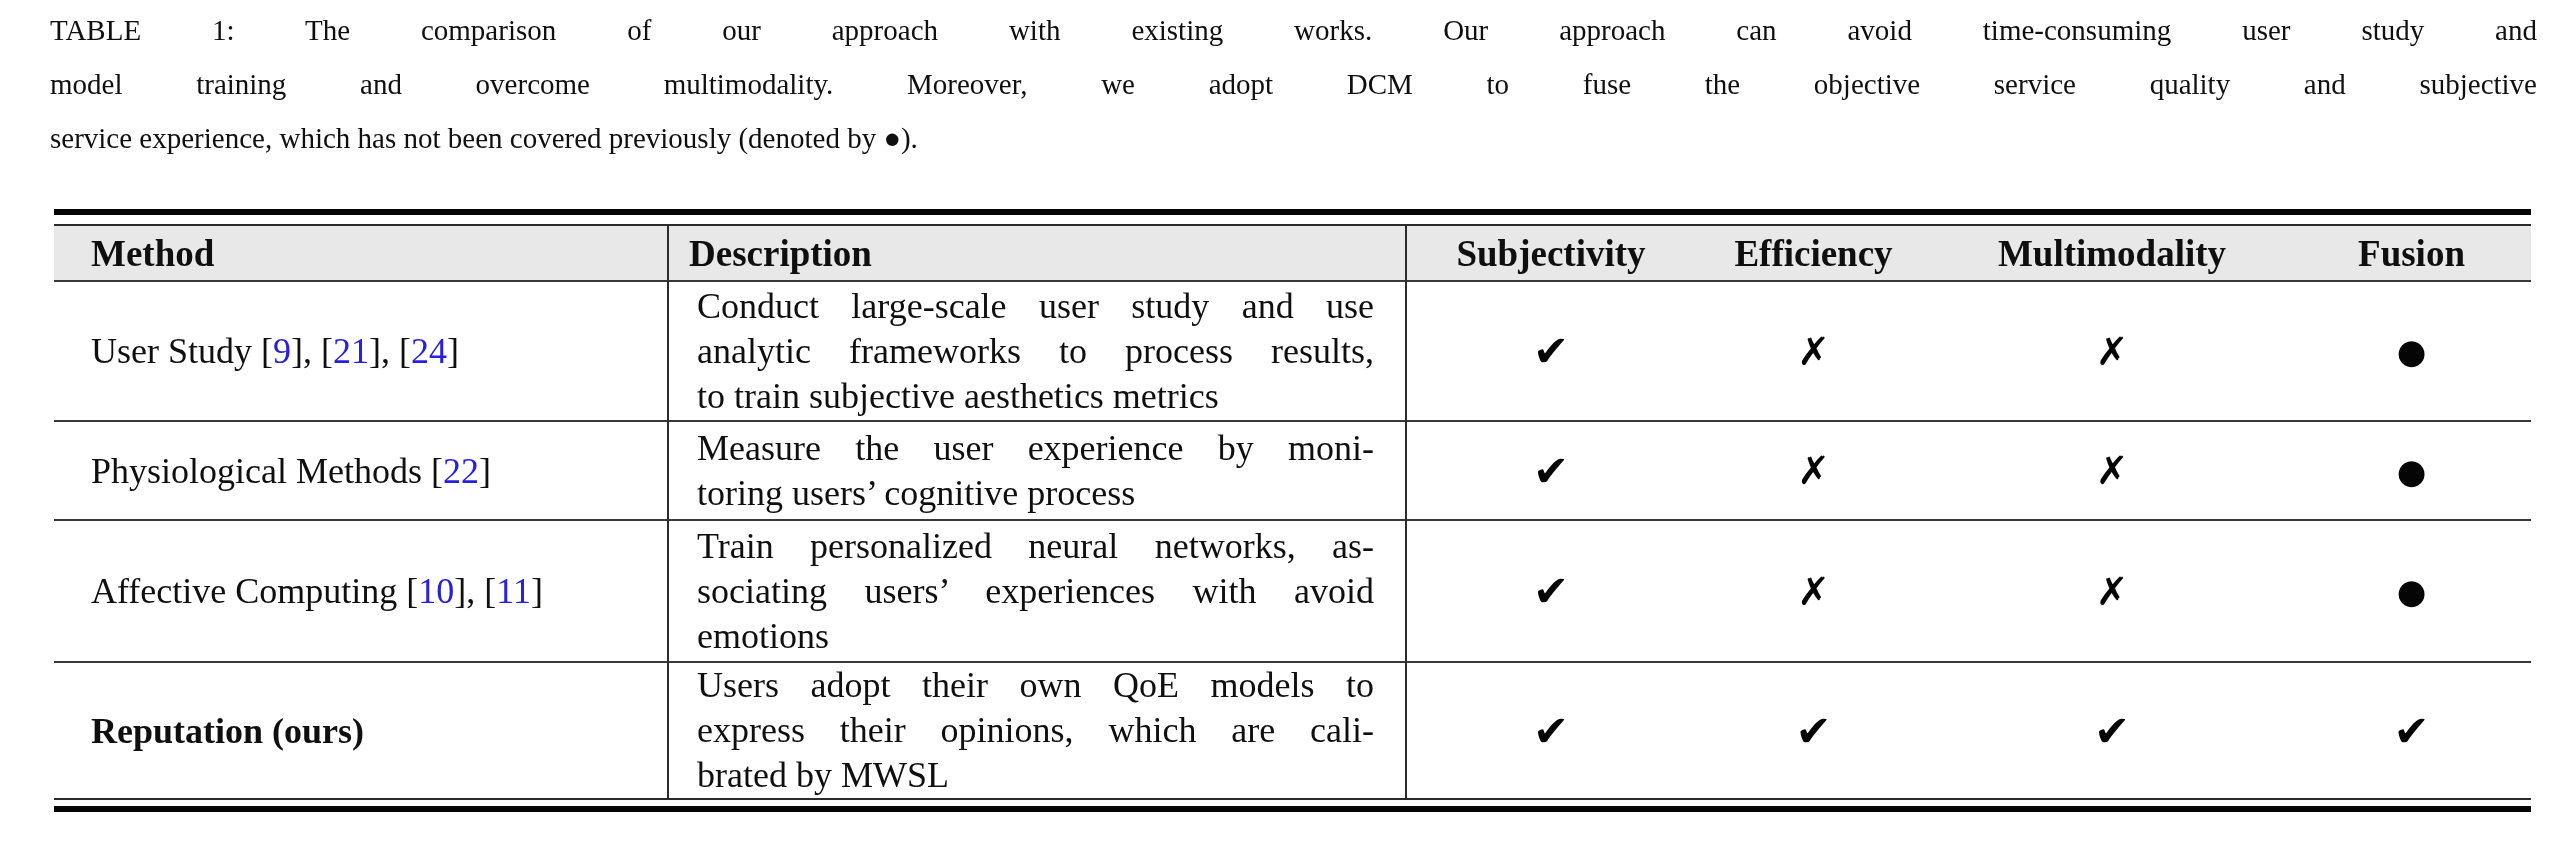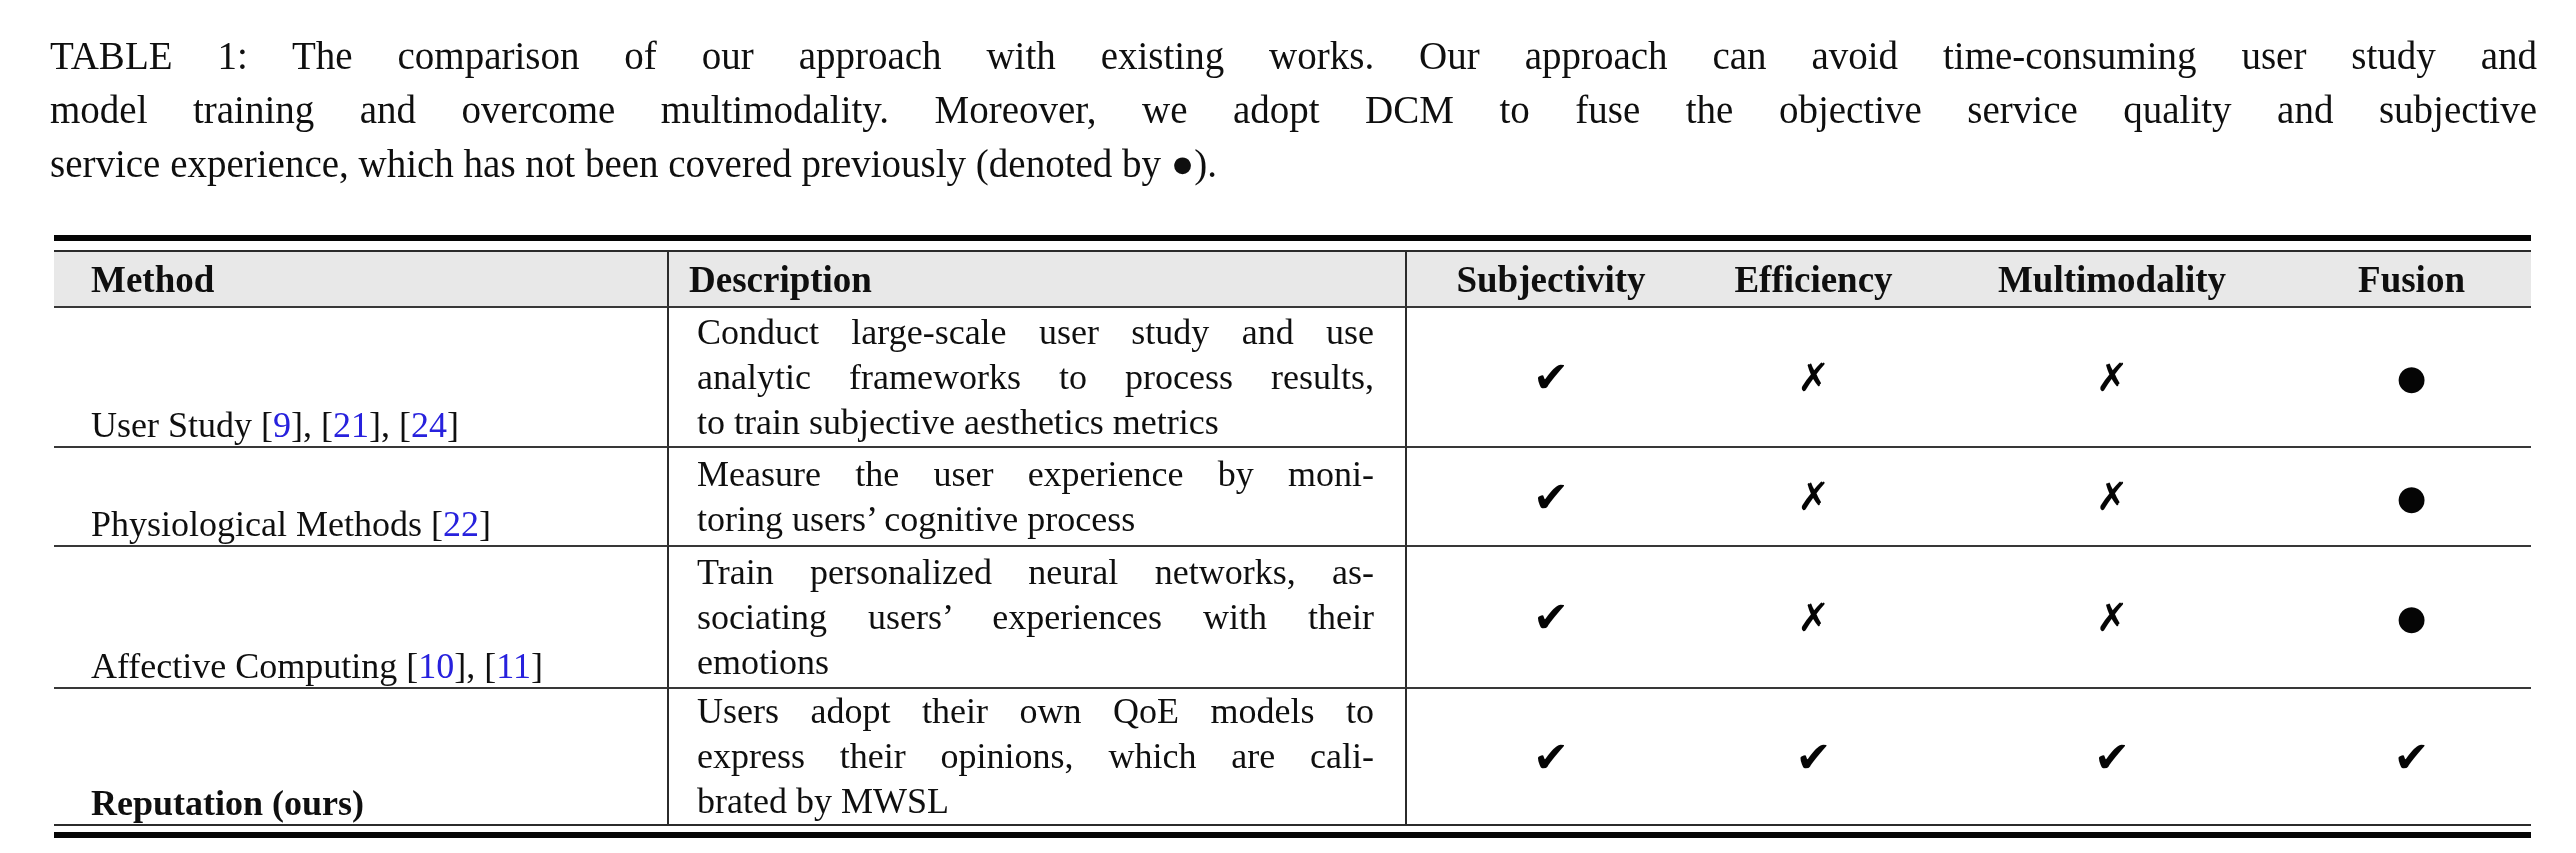--- a/index.html
+++ b/index.html
@@ -7,23 +7,23 @@
     position: relative;
     width: 2576px;
     height: 853px;
     background: #ffffff;
     overflow: hidden;
     font-family: "Liberation Serif", "DejaVu Serif", serif;
     color: #0f0f0f;
   }
   
   .caption {
-    margin: 29px 0 0 50px;
+    margin: 3px 0 0 50px;
     width: 2487px;
-    font-size: 39px;
+    font-size: 29px;
     line-height: 54px;
   }
   .cap-line { text-align: justify; text-align-last: justify; }
   .cap-line:last-child { text-align-last: left; }
 
   
   .tablewrap { margin: 44px 0 0 54px; width: 2477px; }
   .thick-rule { height: 6px; background: #050505; width: 100%; }
   .thick-rule.top { margin-bottom: 9.4px; }
   .thick-rule.bottom { margin-top: 5.4px; }
@@ -47,21 +47,21 @@
     justify-content: center;
   }
   .h-method, .h-desc { justify-content: flex-start; }
   .h-method { padding-left: 37px; }
   .h-desc { padding-left: 20px; }
   .coldiv { border-right: 2px solid #2b2b2b; }
   .sep { border-top: 2px solid #383838; }
 
   .c-method {
     display: flex;
-    align-items: flex-end;
+    align-items: center;
     padding-left: 37px;
   }
   .mname.b { font-weight: bold; }
   .cite { color: var(--cite, #2721dd); }
 
   .c-desc {
     display: flex;
     flex-direction: column;
     justify-content: center;
     padding: 0 31px 0 28px;
@@ -118,21 +118,21 @@
           <div class="dline">Measure the user experience by moni-</div>
           <div class="dline">toring users’ cognitive process</div>
         </div>
         <div class="cell c-mark sep mark-check">✔</div>
         <div class="cell c-mark sep mark-cross">✗</div>
         <div class="cell c-mark sep mark-cross">✗</div>
         <div class="cell c-mark sep mark-dot">●</div>
         <div class="cell c-method coldiv sep"><span class="mname">Affective Computing</span>&nbsp;[<span class="cite">10</span>], [<span class="cite">11</span>]</div>
         <div class="cell c-desc coldiv sep">
           <div class="dline">Train personalized neural networks, as-</div>
-          <div class="dline">sociating users’ experiences with their</div>
+          <div class="dline">sociating users’ experiences with avoid</div>
           <div class="dline">emotions</div>
         </div>
         <div class="cell c-mark sep mark-check">✔</div>
         <div class="cell c-mark sep mark-cross">✗</div>
         <div class="cell c-mark sep mark-cross">✗</div>
         <div class="cell c-mark sep mark-dot">●</div>
         <div class="cell c-method coldiv sep">
           <span class="mname b">Reputation (ours)</span>
         </div>
         <div class="cell c-desc coldiv sep">

